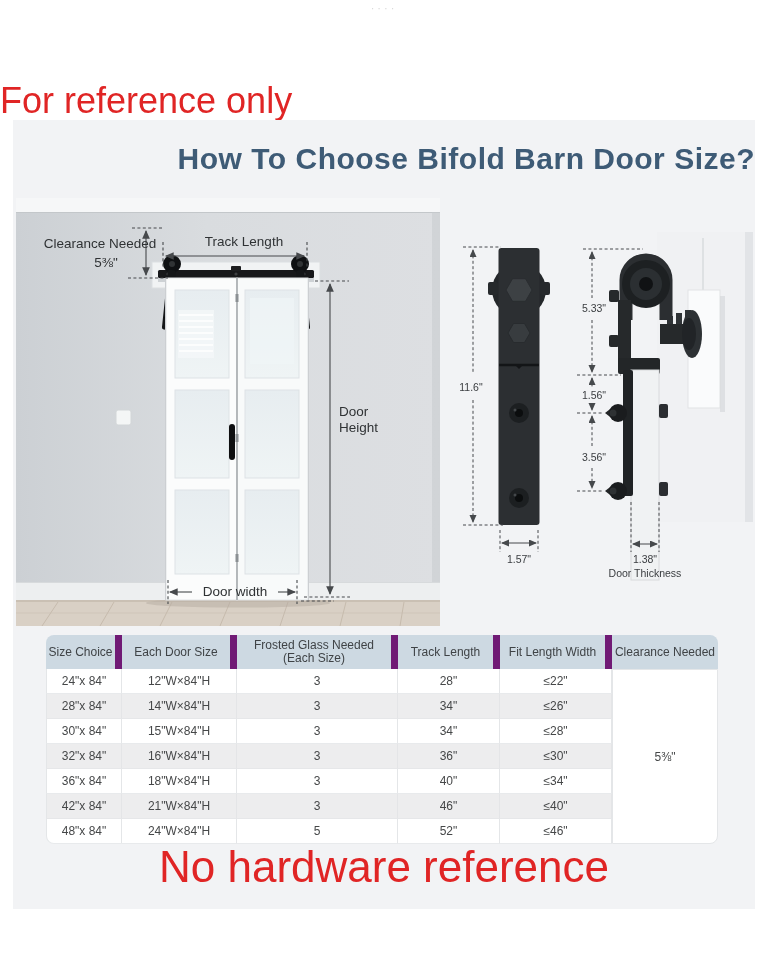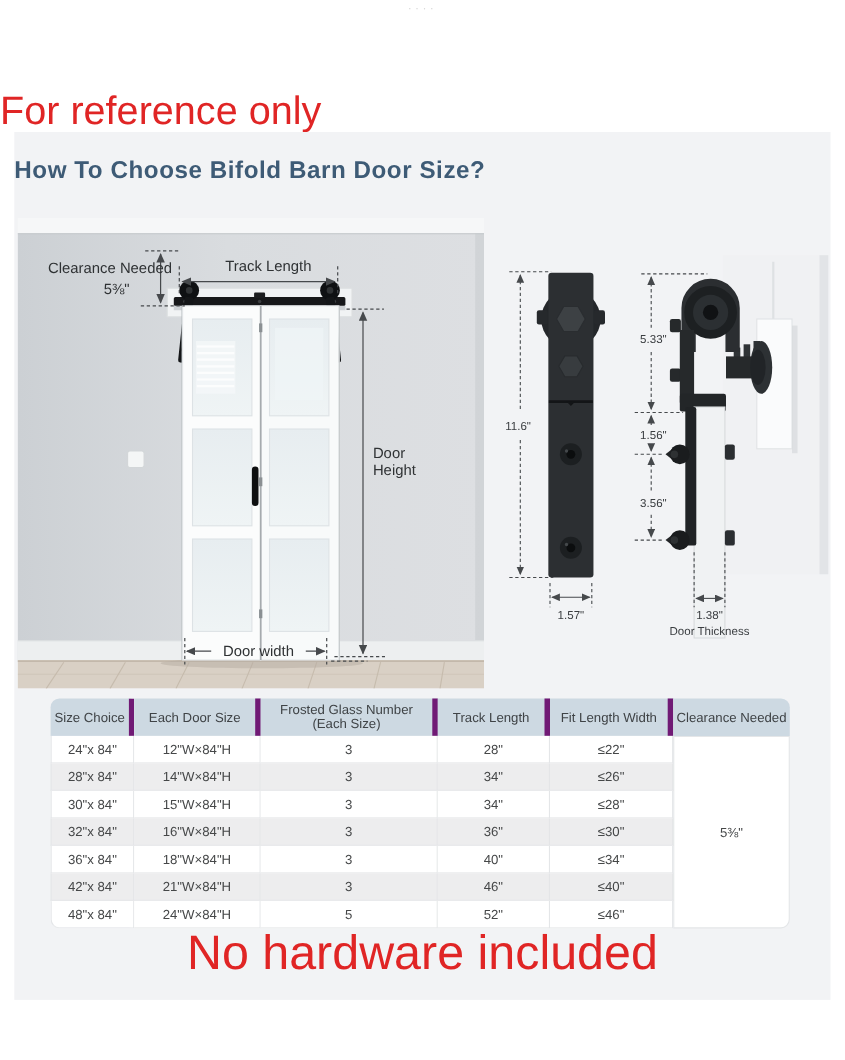--- a/index.html
+++ b/index.html
@@ -1,24 +1,24 @@
 <!DOCTYPE html>
 <html><head>
 <meta charset="utf-8">
 <style>
   html,body{margin:0;padding:0;background:#ffffff;}
   body{width:768px;height:964px;position:relative;font-family:"Liberation Sans",sans-serif;overflow:hidden;}
   .dots{position:absolute;top:2px;left:0;width:768px;text-align:center;font-size:11px;color:#d8d8d8;letter-spacing:3px;}
   .top-note{position:absolute;top:80px;left:0;width:712px;font-size:36px;color:#e02525;}
   .panel{position:absolute;left:13px;top:120px;width:742px;height:789px;background:#f2f3f5;}
-  .main-title{position:absolute;top:22px;left:0;width:742px;text-align:left;font-size:22px;font-weight:700;color:#3e5b76;letter-spacing:.5px;}
+  .main-title{position:absolute;top:22px;left:0;width:742px;text-align:right;font-size:30px;font-weight:700;color:#3e5b76;letter-spacing:.5px;}
   .photo-svg{position:absolute;left:3px;top:78px;}
   .hw-svg{position:absolute;left:442px;top:110px;}
   .size-table{position:absolute;left:33px;top:515px;width:672px;border-collapse:separate;border-spacing:0;table-layout:fixed;font-size:12px;color:#454748;}
-  .size-table th{background:#cdd9e2;font-weight:400;color:#3f4346;height:32px;padding:1px 2px;border-right:5px solid #701a75;line-height:13px;vertical-align:middle;text-align:center;}
+  .size-table th{background:#cdd9e2;font-weight:400;color:#3f4346;height:32px;padding:1px 2px;border-right:7px solid #701a75;line-height:13px;vertical-align:middle;text-align:center;}
   .size-table th:last-child{border-right:none;}
   .size-table thead th:first-child{border-top-left-radius:8px;}
   .size-table thead th:last-child{border-top-right-radius:8px;}
   .size-table td{height:24px;padding:0 2px;text-align:center;background:#ffffff;border-right:1px solid #e4e6e8;border-bottom:1px solid #e8eaec;}
   .size-table td:first-child{border-left:1px solid #e4e6e8;}
   .size-table tbody tr:nth-child(even) td{background:#ededee;border-right-color:#e4e5e7;border-bottom-color:#e6e7e9;}
   .size-table td.merged{background:#ffffff;border:1px solid #e4e6e8;border-bottom-right-radius:8px;}
   .size-table tbody tr:last-child td:first-child{border-bottom-left-radius:8px;}
   .bottom-note{position:absolute;top:722px;left:0;width:742px;text-align:center;font-size:44px;color:#e02525;}
   .an{font-size:13.5px;fill:#2f3234;}
@@ -258,21 +258,21 @@
     </colgroup>
     <thead>
         <tr id="size-table-head">
           <th>
             <div>Size Choice</div>
           </th>
           <th>
             <div>Each Door Size</div>
           </th>
           <th>
-            <div>Frosted Glass Number</div>
+            <div>Frosted Glass Needed</div>
             <div>(Each Size)</div>
           </th>
           <th>
             <div>Track Length</div>
           </th>
           <th>
             <div>Fit Length Width</div>
           </th>
           <th>
             <div>Clearance Needed</div>
@@ -326,14 +326,14 @@
         <tr>
           <td>48"x 84"</td>
           <td>24"W×84"H</td>
           <td>5</td>
           <td>52"</td>
           <td>≤46"</td>
         </tr>
       </tbody>
   </table>
 
-  <div class="bottom-note">No hardware included</div>
+  <div class="bottom-note">No hardware reference</div>
 </div>
 
 </body></html>

